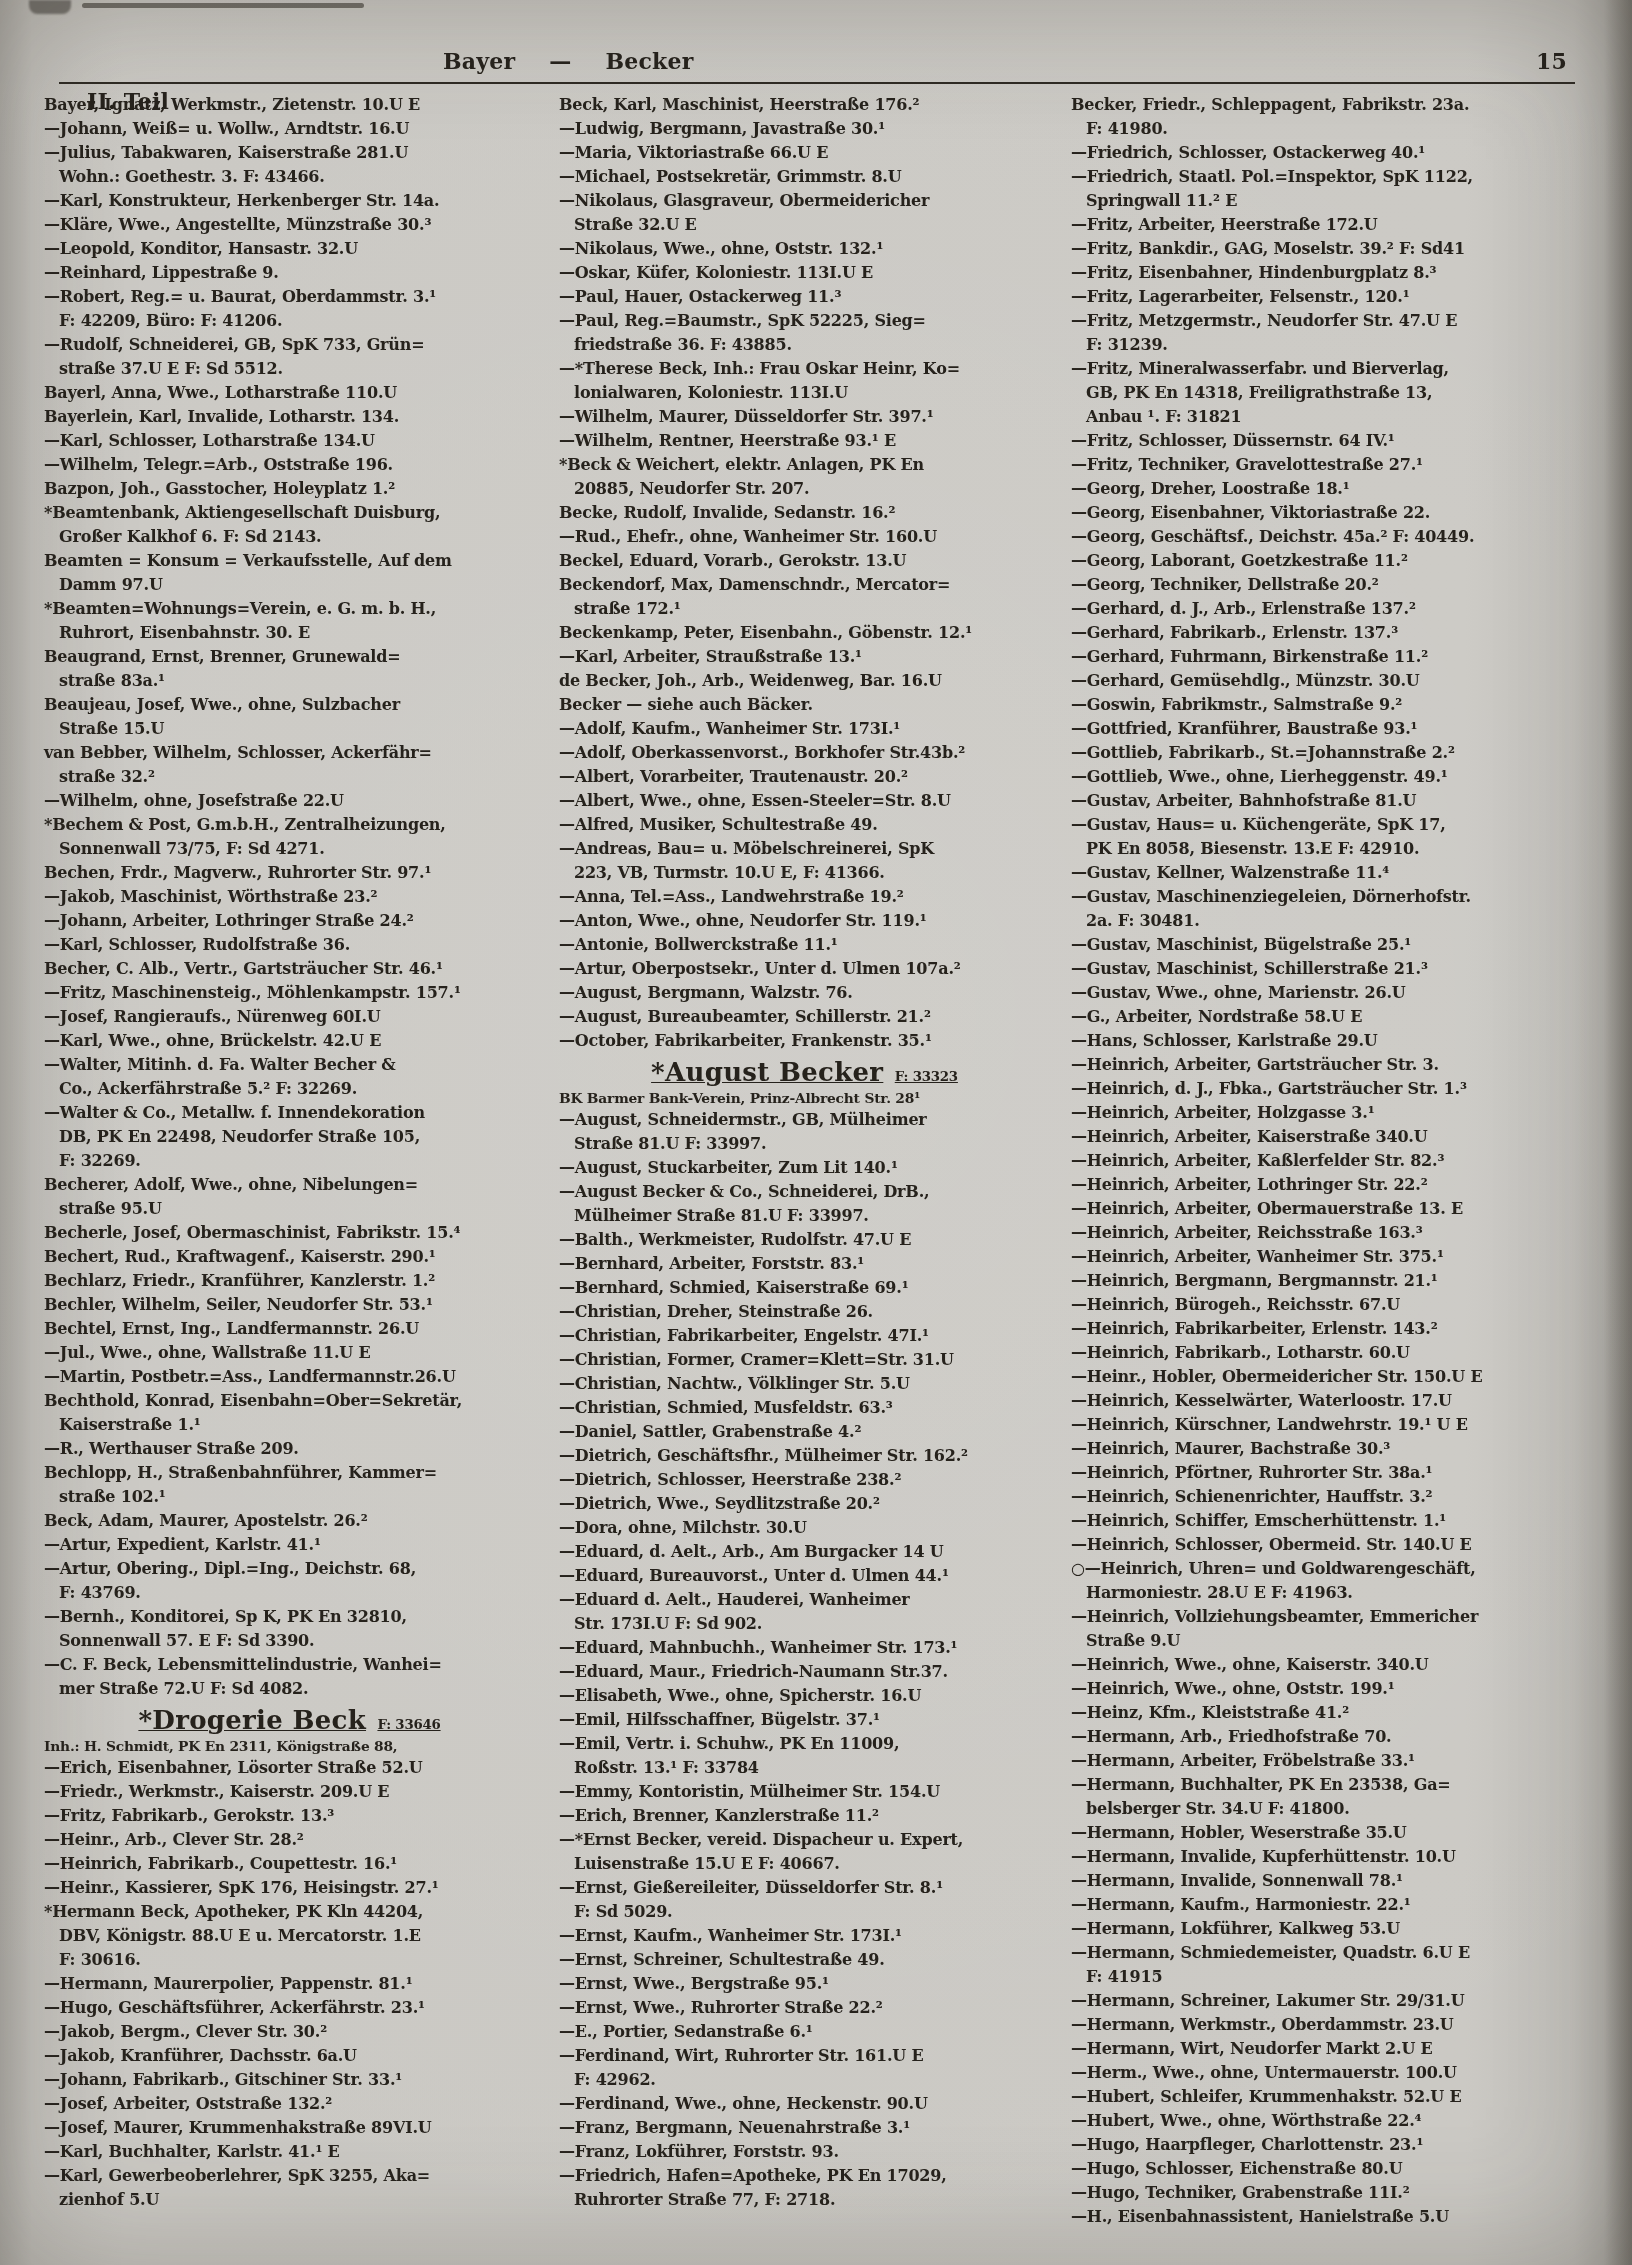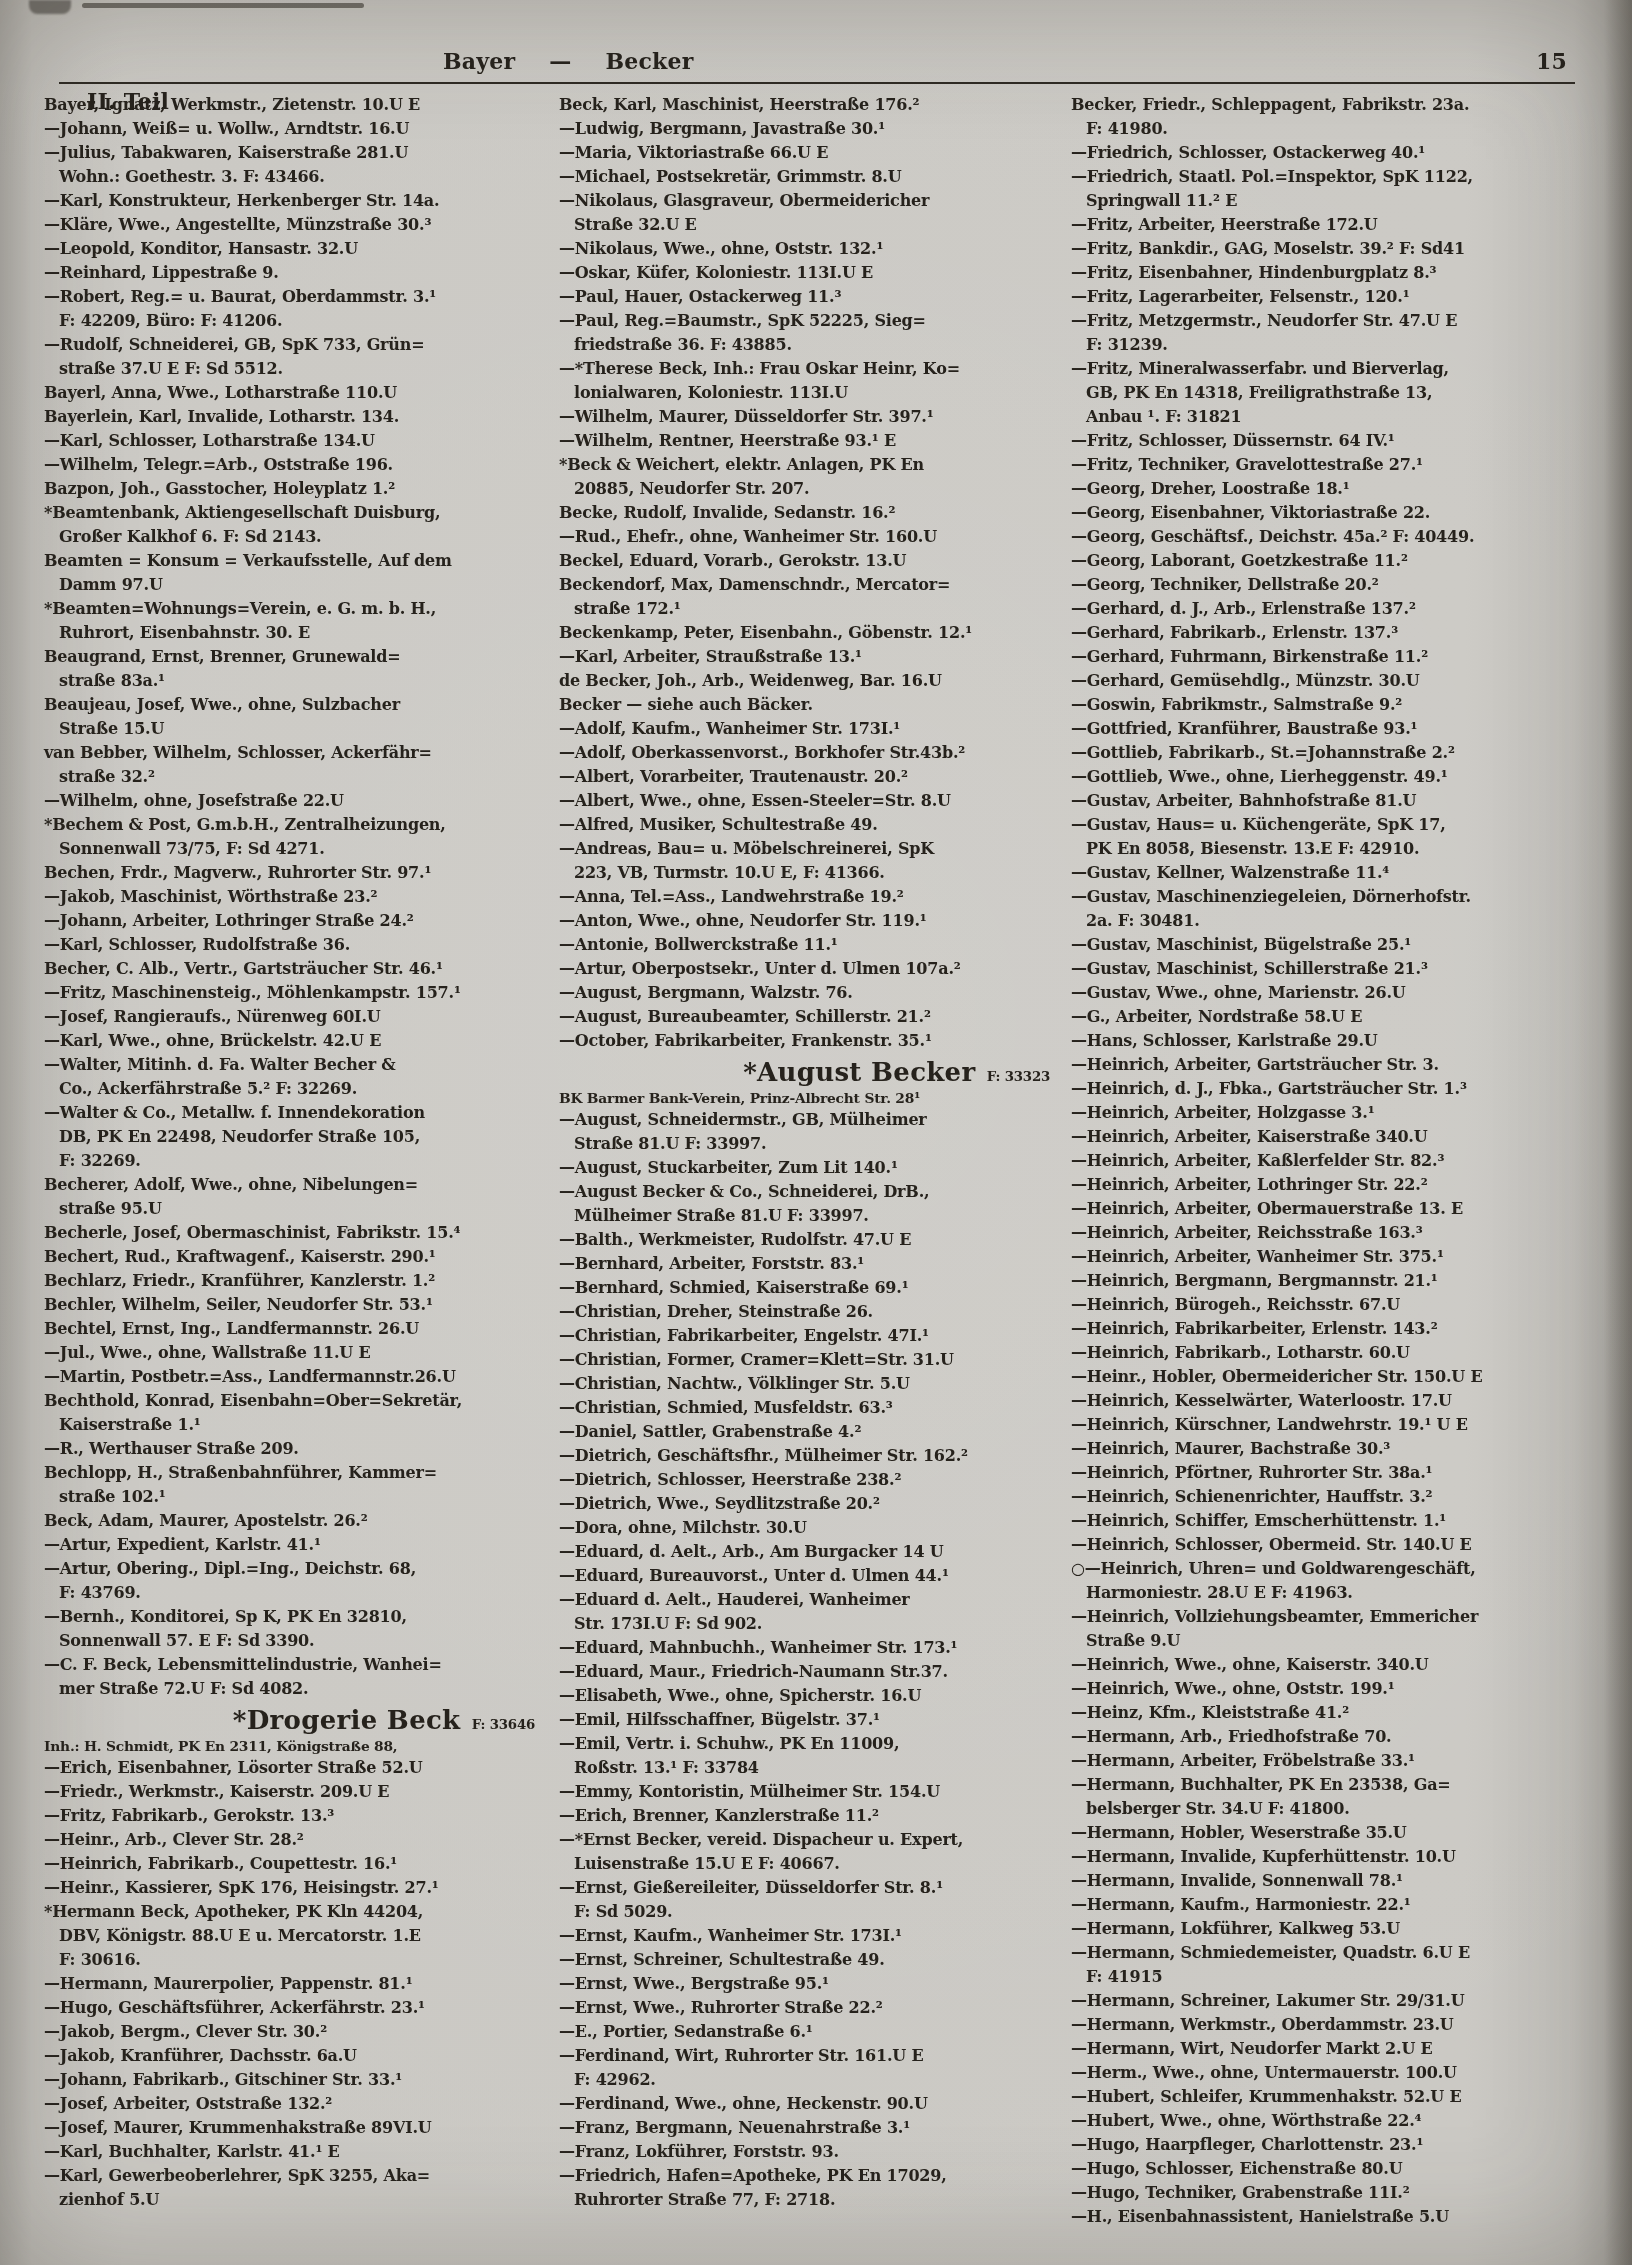--- a/index.html
+++ b/index.html
@@ -52,22 +52,22 @@
   }
   .col-1 { left: 44px;   width: 491px; }
   .col-2 { left: 559px;  width: 491px; }
   .col-3 { left: 1071px; width: 502px; }
   .line {
     font-size: 16px; line-height: 24px; height: 24px;
     white-space: pre; overflow: visible;
   }
   .line.cont { padding-left: 15px; }
   .entry-heading {
-    text-align: right; height: 36px; line-height: 34px;
-    padding-top: 1.9px; white-space: nowrap;
+    text-align: center; height: 36px; line-height: 34px;
+    padding-top: 1.9px; white-space: nowrap; text-decoration: underline;
   }
   .eh-name { font-size: 26px; font-weight: 700; letter-spacing: 0.3px; }
   .eh-phone { font-size: 13.3px; font-weight: 700; margin-left: 11.4px; }
   .entry-subheading {
     text-align: left; font-size: 13.8px; line-height: 19px; height: 19px;
     font-weight: 700; white-space: nowrap;
   }
 </style>
 </head>
 <body>

